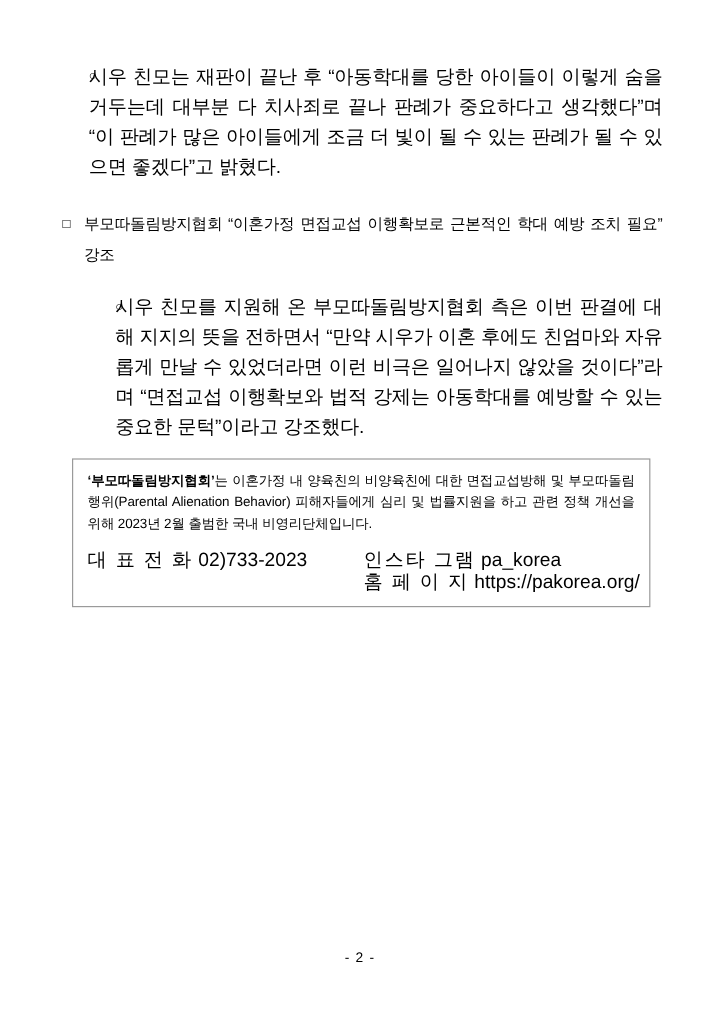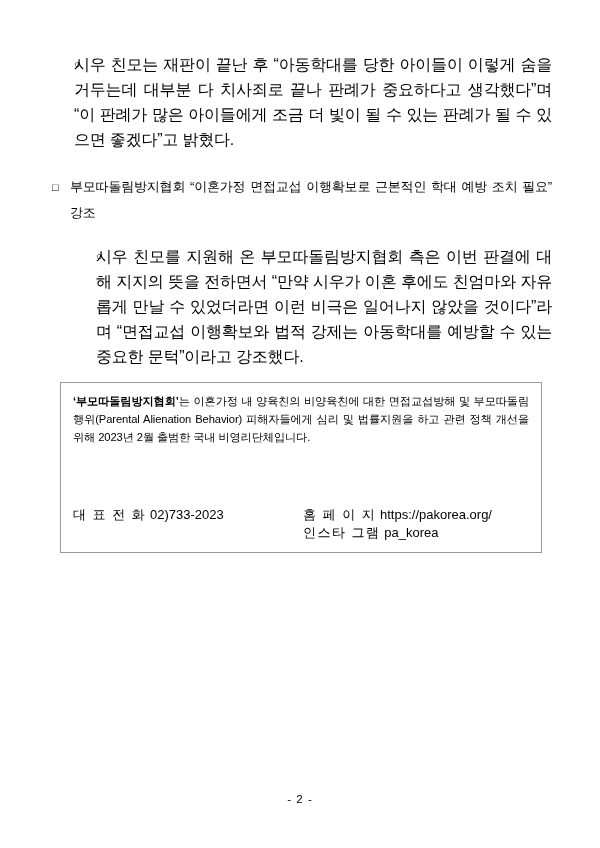--- a/index.html
+++ b/index.html
@@ -101,23 +101,22 @@
     word-break: break-all;
   }
   .infobox .bold {
     font-weight: bold;
   }
   .contact {
     margin-top: 13px;
     display: flex;
   }
   .contact-col {
-    font-size: 13px;
+    font-size: 16px;
     line-height: 18px;
-    margin-top: 47px;
   }
   .contact-col.left {
     width: 230px;
     flex: 0 0 230px;
   }
   .contact-col.right {
     flex: 1 1 auto;
   }
   .contact-row {
     white-space: nowrap;
@@ -167,26 +166,26 @@
 
     <div class="contact">
       <div class="contact-col left">
         <div class="contact-row">
           <span class="label-sp">대 표 전 화</span>
           <span>02)733-2023</span>
         </div>
       </div>
       <div class="contact-col right">
         <div class="contact-row">
+          <span class="label-sp">인스타 그램</span>
+          <span>pa_korea</span>
+        </div>
+        <div class="contact-row">
           <span class="label-sp">홈 페 이 지</span>
           <span>https://pakorea.org/</span>
-        </div>
-        <div class="contact-row">
-          <span class="label-sp">인스타 그램</span>
-          <span>pa_korea</span>
         </div>
       </div>
     </div>
   </div>
 
   <div class="page-number">- 2 -</div>
 
 </div>
 
 </body></html>

